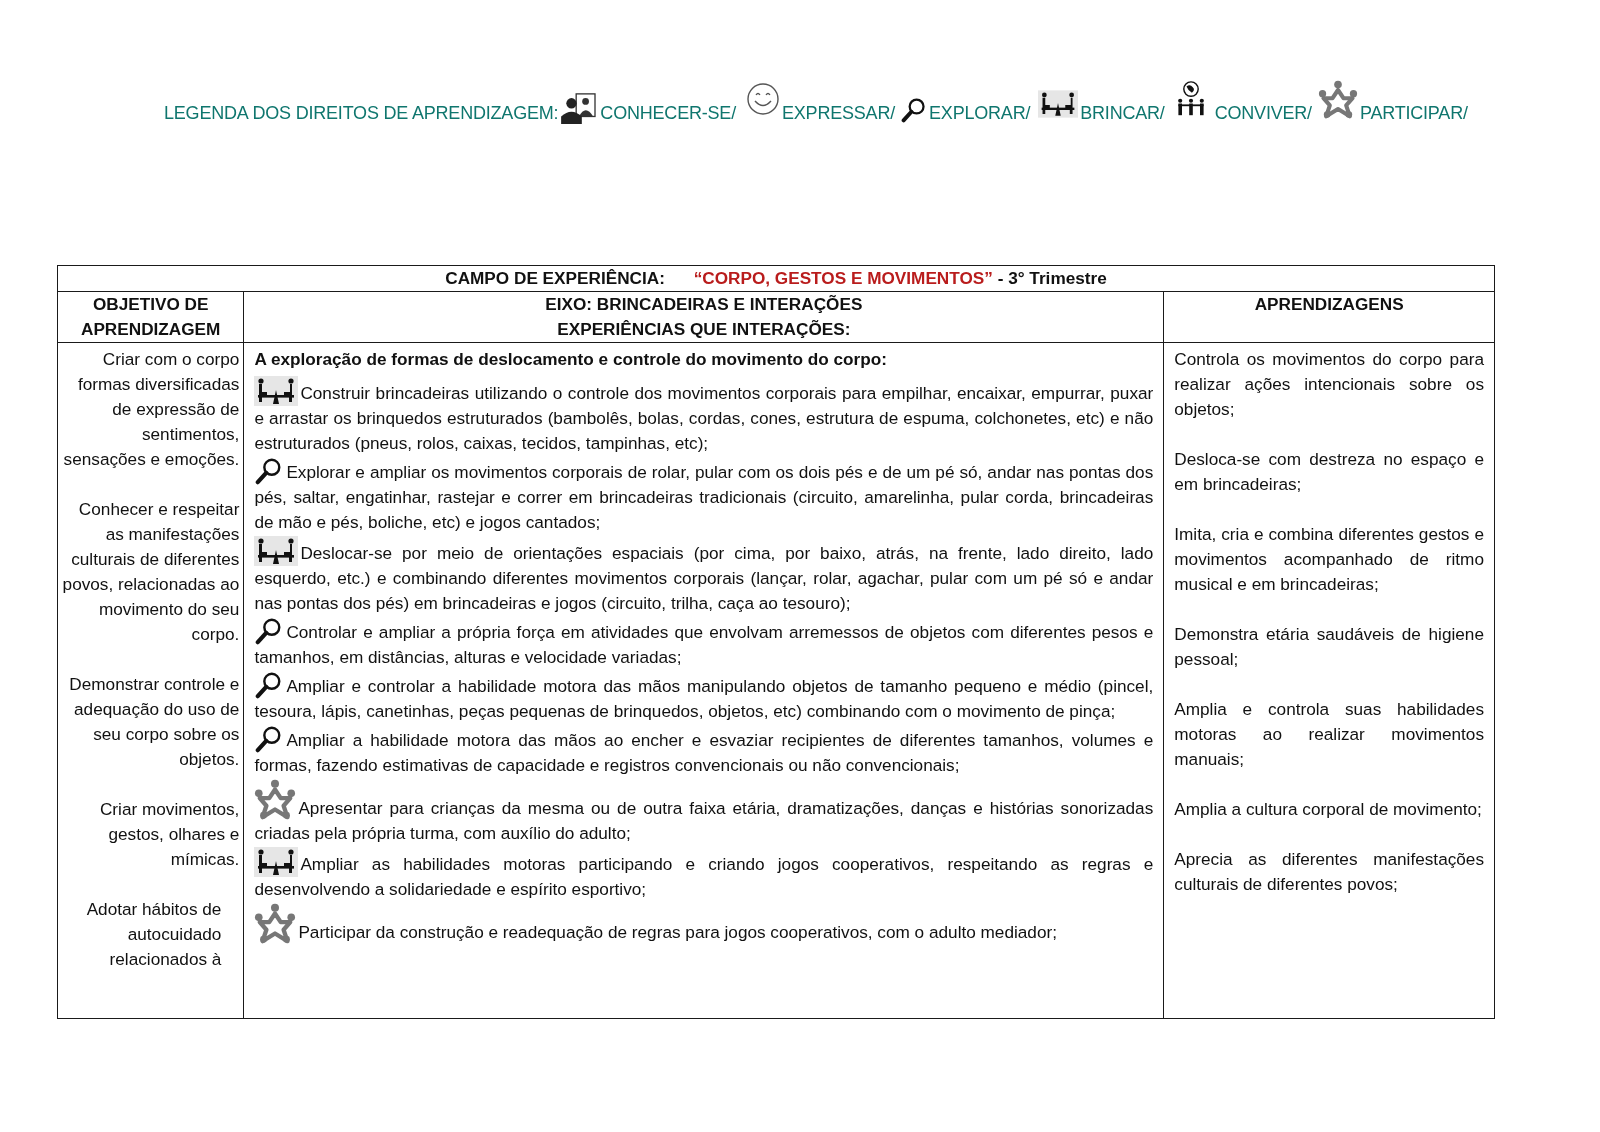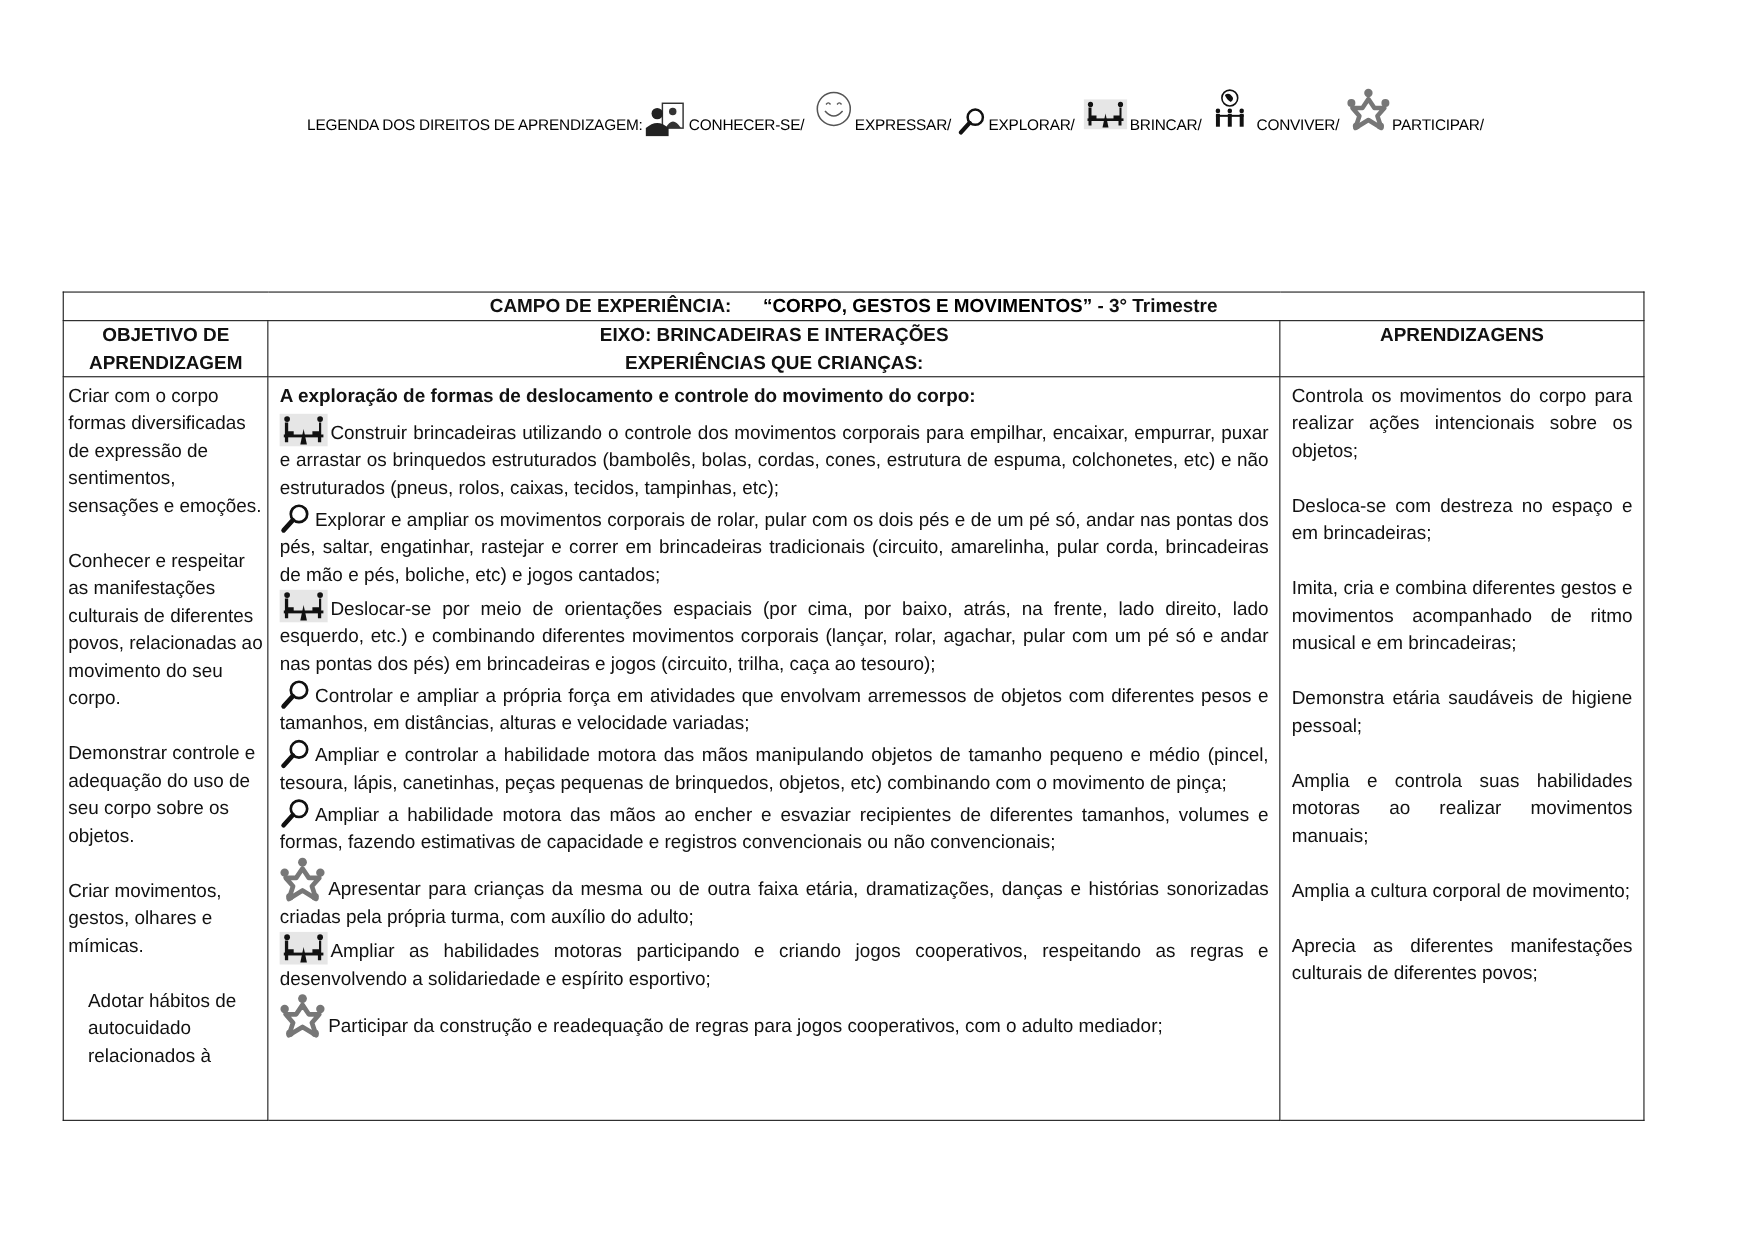--- a/index.html
+++ b/index.html
@@ -2,40 +2,40 @@
 <html><head>
 <meta charset="utf-8">
 <style>
   html, body { margin: 0; padding: 0; background: #ffffff; }
   body {
     width: 1600px; height: 1132px; position: relative; overflow: hidden;
     font-family: "Liberation Sans", "DejaVu Sans", sans-serif; color: #111;
   }
   .legend {
     position: absolute; left: 164px; top: 80px; width: 1300px;
-    font-size: 14px; letter-spacing: -0.2px; color: #000000;
-    display: flex; align-items: flex-end; white-space: nowrap; justify-content: center;
+    font-size: 18px; letter-spacing: -0.2px; color: #0f766e;
+    display: flex; align-items: flex-end; white-space: nowrap;
   }
   .legend .lbl { line-height: 22px; }
   .legend .ico { display: inline-block; margin: 0 2px; }
   .legend .ico svg { display: block; }
 
   table.plan {
     position: absolute; left: 57px; top: 265px; width: 1438px;
     border-collapse: collapse; table-layout: fixed;
     font-size: 17.2px; line-height: 25px;
   }
   table.plan td { border: 1.5px solid #1a1a1a; padding: 0; vertical-align: top; }
   .hdr { text-align: center; font-weight: bold; height: 25px; }
-  .orange { color: #000000; margin-left: 24px; }
+  .orange { color: #b91c1c; margin-left: 24px; }
   .col1 { width: 186px; }
   .col2 { width: 918px; }
   .col3 { width: 330px; }
   .c1cell { padding: 4px 4px 0 4px !important; }
-  .c1cell p { margin: 0 0 25px 0; }
+  .c1cell p { margin: 0 0 25px 0; text-align: right; }
   .c2cell { padding: 4px 10px 0 10px !important; }
   .c2cell .intro { font-weight: bold; margin: 0 0 4px 0; }
   .c2cell .item { margin: 0 0 1px 0; text-align: justify; }
   .c2cell .item .ic { display: inline-block; vertical-align: bottom; margin-right: 2px; }
   .c2cell .item .ic svg { display: block; }
   .c3cell { padding: 4px 10px 0 10px !important; }
   .c3cell p { margin: 0 0 25px 0; text-align: justify; }
   .bottomcut { height: 676px; }
 </style>
 </head>
@@ -147,21 +147,21 @@
       <span>CAMPO DE EXPERIÊNCIA: </span><span class="orange">“CORPO, GESTOS E MOVIMENTOS”</span><span> - 3° Trimestre</span>
     </td>
   </tr>
   <tr>
     <td class="hdr">
       <div>OBJETIVO DE</div>
       <div>APRENDIZAGEM</div>
     </td>
     <td class="hdr">
       <div>EIXO: BRINCADEIRAS E INTERAÇÕES</div>
-      <div>EXPERIÊNCIAS QUE CRIANÇAS:</div>
+      <div>EXPERIÊNCIAS QUE INTERAÇÕES:</div>
     </td>
     <td class="hdr">APRENDIZAGENS</td>
   </tr>
   <tr class="bottomcut">
     <td class="c1cell">
       <p>Criar com o corpo formas diversificadas de expressão de sentimentos, sensações e emoções.</p>
       <p>Conhecer e respeitar as manifestações culturais de diferentes povos, relacionadas ao movimento do seu corpo.</p>
       <p>Demonstrar controle e adequação do uso de seu corpo sobre os objetos.</p>
       <p>Criar movimentos, gestos, olhares e mímicas.</p>
       <p style="margin:18px">Adotar hábitos de autocuidado relacionados à</p>

